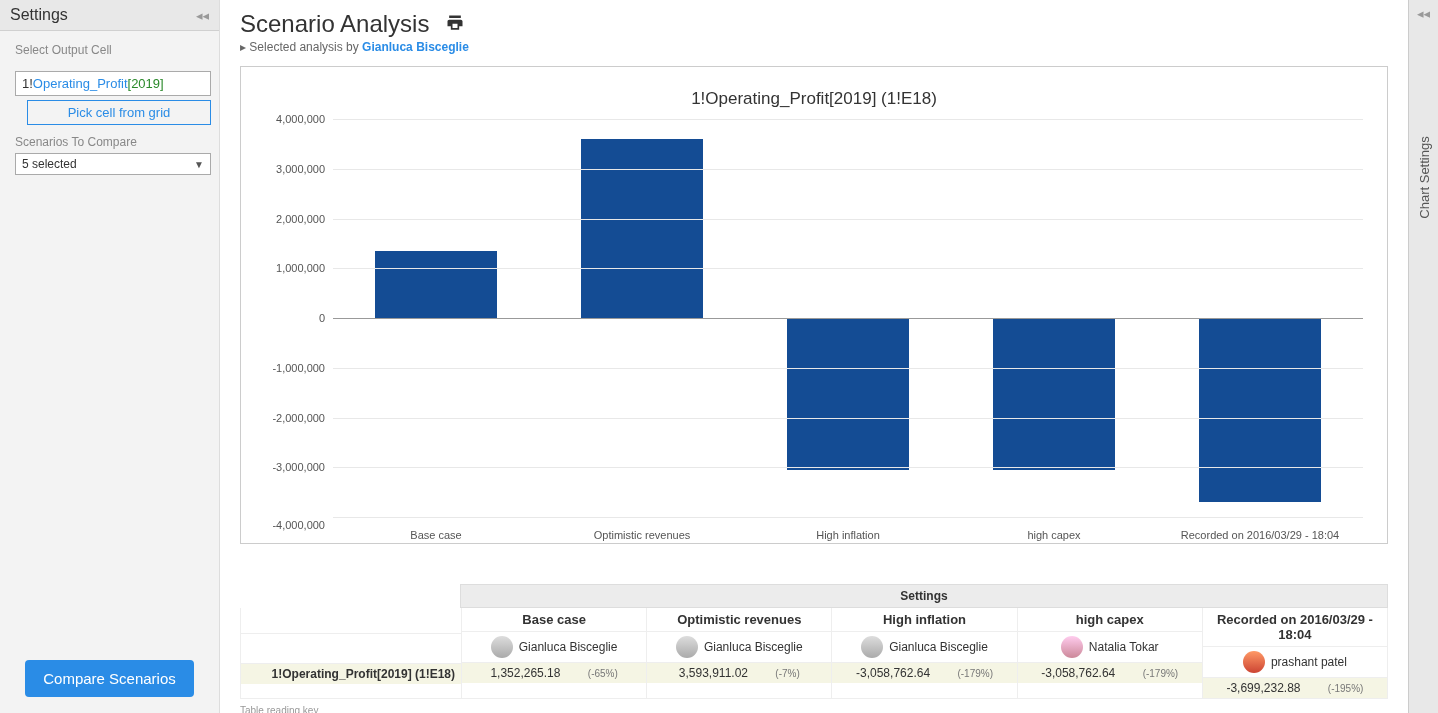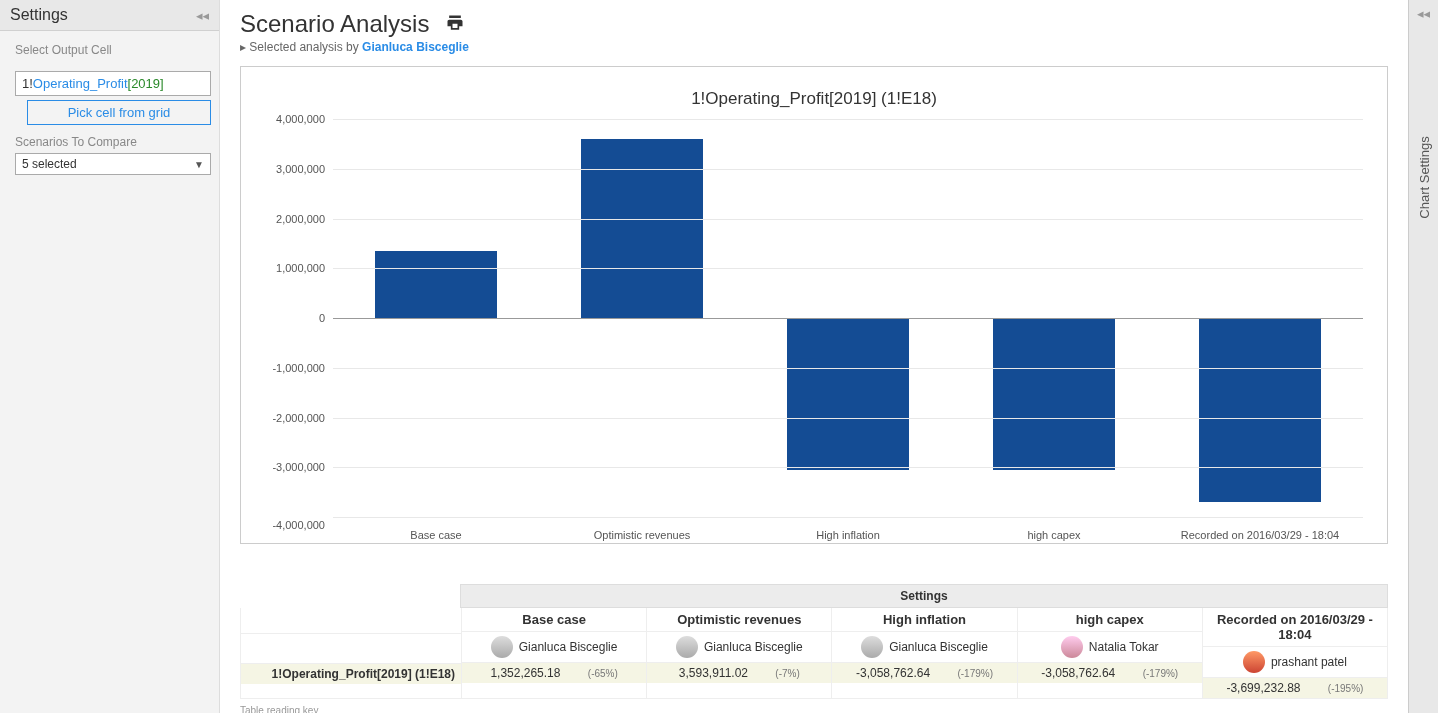--- a/index.html
+++ b/index.html
@@ -69,20 +69,23 @@
     <div class="cell-input">
       <span class="cell-ref-prefix">1!</span><span class="cell-ref-name">Operating_Profit</span><span class="cell-ref-year">[2019]</span>
     </div>
     <a class="pick-link">Pick cell from grid</a>
     <div class="sb-label" style="margin-top:10px">Scenarios To Compare</div>
     <div class="scenario-select">
       <span>5 selected</span>
       <span class="caret-down">▼</span>
     </div>
   </div>
+  <div class="sb-footer">
+    <button class="compare-btn">Compare Scenarios</button>
+  </div>
 </div>
 
 <div class="main">
   <div class="title-row">
     <h1 class="title">Scenario Analysis</h1>
     <span class="print-icon">
       <svg viewBox="0 0 24 24">
           <path d="M19 8H5c-1.1 0-2 .9-2 2v6h4v4h10v-4h4v-6c0-1.1-.9-2-2-2zm-4 10H9v-5h6v5zm4-12H5V3h14v3z"></path>
         </svg>
     </span>

